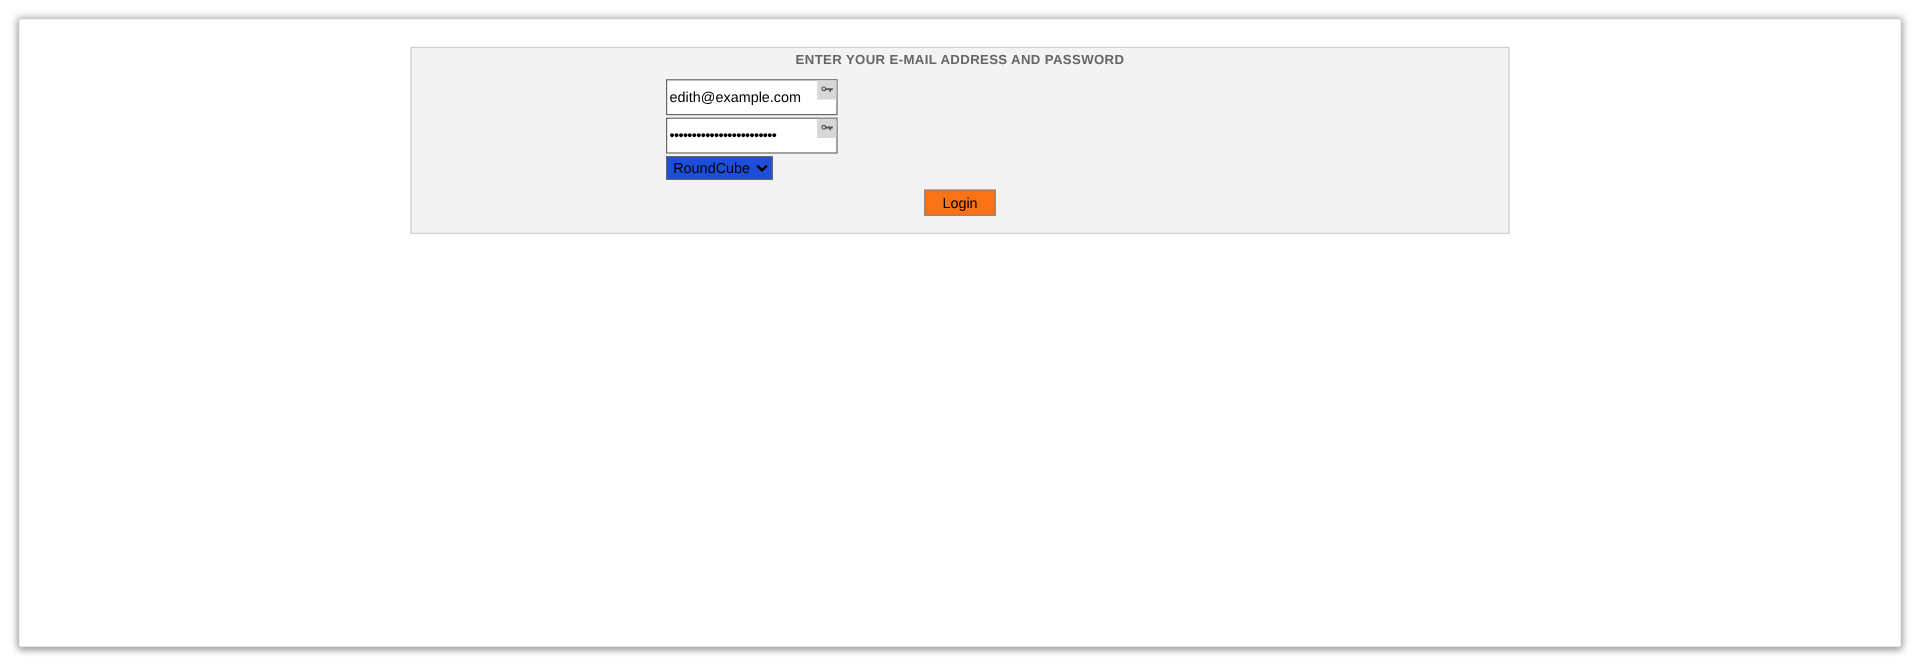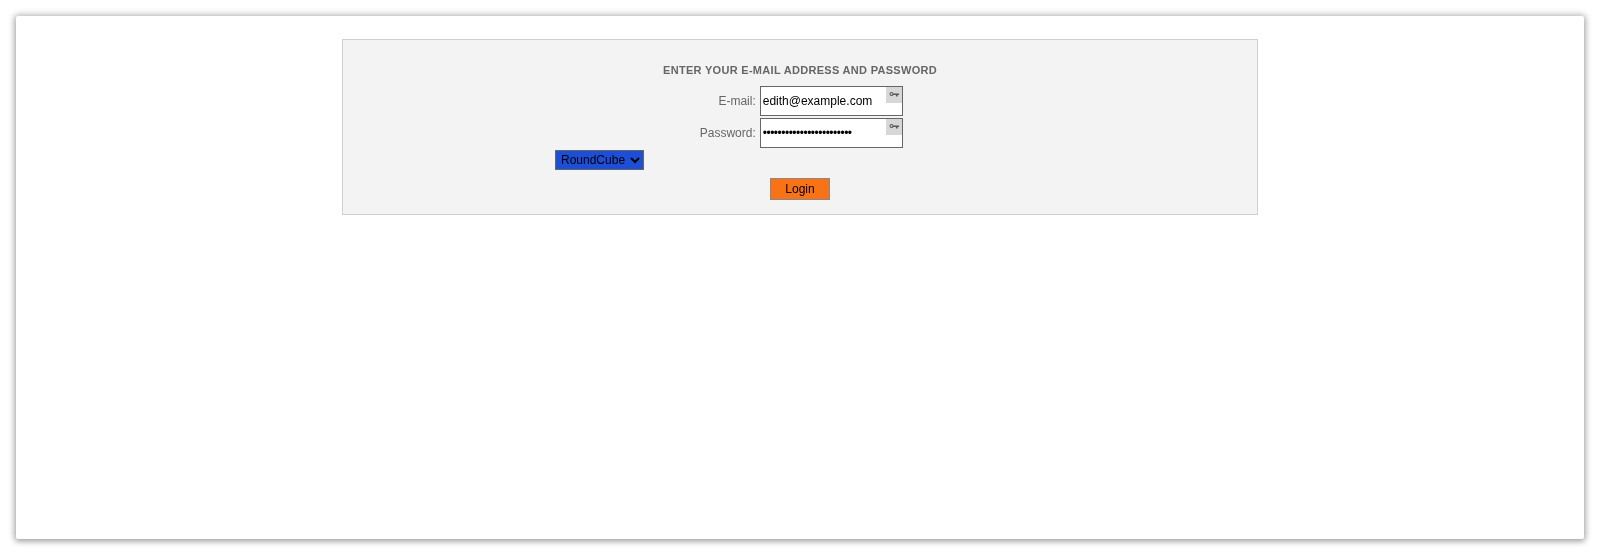--- a/index.html
+++ b/index.html
@@ -32,21 +32,21 @@
     font-weight: bold;
     font-size: 11px;
     letter-spacing: 0.3px;
   }
   .login-panel {
     width: 916px;
     margin: 5px auto 0 auto;
     background: #f3f3f3;
     border: 1px solid #d0d0d0;
     box-sizing: border-box;
-    padding: 24px 10px 14px 10px;
+    padding: 4px 10px 14px 10px;
   }
   .panel-heading {
     text-align: center;
     color: #666666;
     font-weight: bold;
     font-size: 11px;
     letter-spacing: 0.3px;
     margin-bottom: 10px;
   }
   .form-row {
@@ -118,33 +118,31 @@
 </head>
 <body>
 
 <div class="page">
 
 
   <div class="login-panel">
     <div class="panel-heading">ENTER YOUR E-MAIL ADDRESS AND PASSWORD</div>
 
     <div class="form-row">
-      <div class="form-label">E-mail:</div>
       <div class="input-wrap">
         <input type="text" class="text-input" value="edith@example.com" style="">
         <span class="autofill-icon">
           <svg viewBox="0 0 24 24" fill="#555555">
               <path d="M7 14a4 4 0 1 1 3.87-5H22v3h-3v3h-3v-3h-5.13A4 4 0 0 1 7 14zm0-2a2 2 0 1 0 0-4 2 2 0 0 0 0 4z"></path>
             </svg>
         </span>
       </div>
     </div>
 
     <div class="form-row">
-      <div class="form-label">Password:</div>
       <div class="input-wrap">
         <input type="text" class="text-input password" value="••••••••••••••••••••••••" style="">
         <span class="autofill-icon">
           <svg viewBox="0 0 24 24" fill="#555555">
               <path d="M7 14a4 4 0 1 1 3.87-5H22v3h-3v3h-3v-3h-5.13A4 4 0 0 1 7 14zm0-2a2 2 0 1 0 0-4 2 2 0 0 0 0 4z"></path>
             </svg>
         </span>
       </div>
     </div>
 

